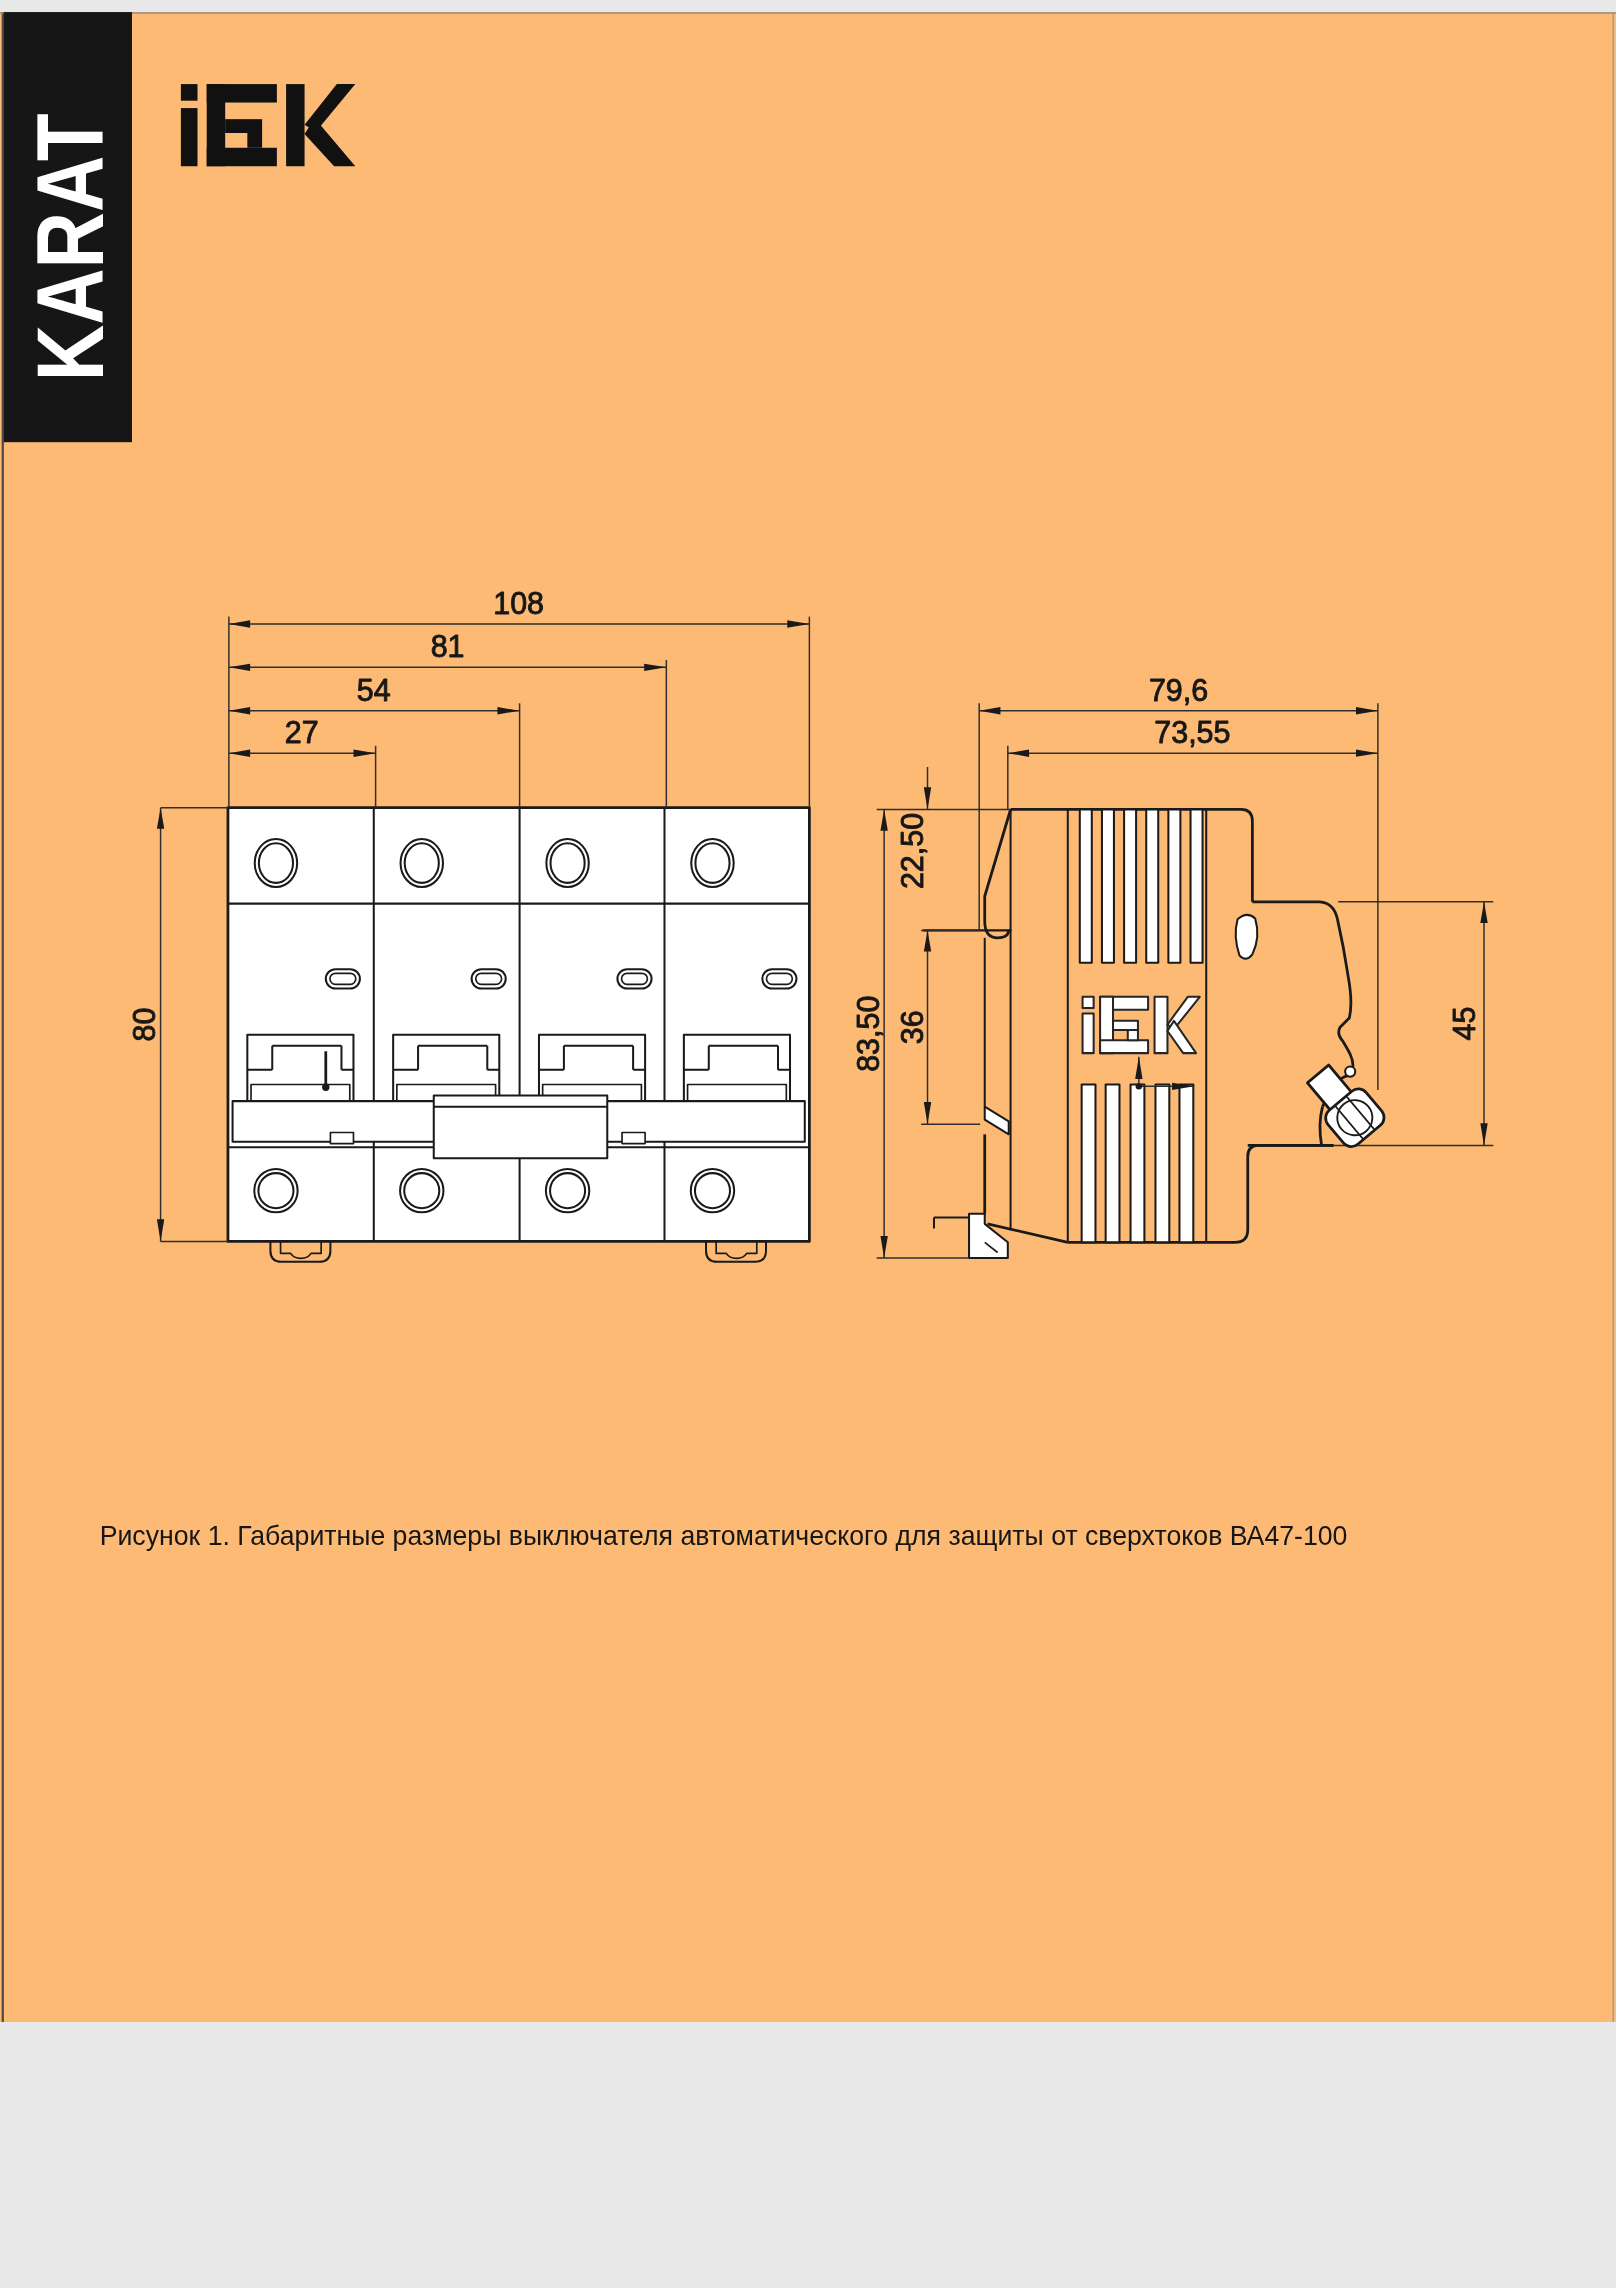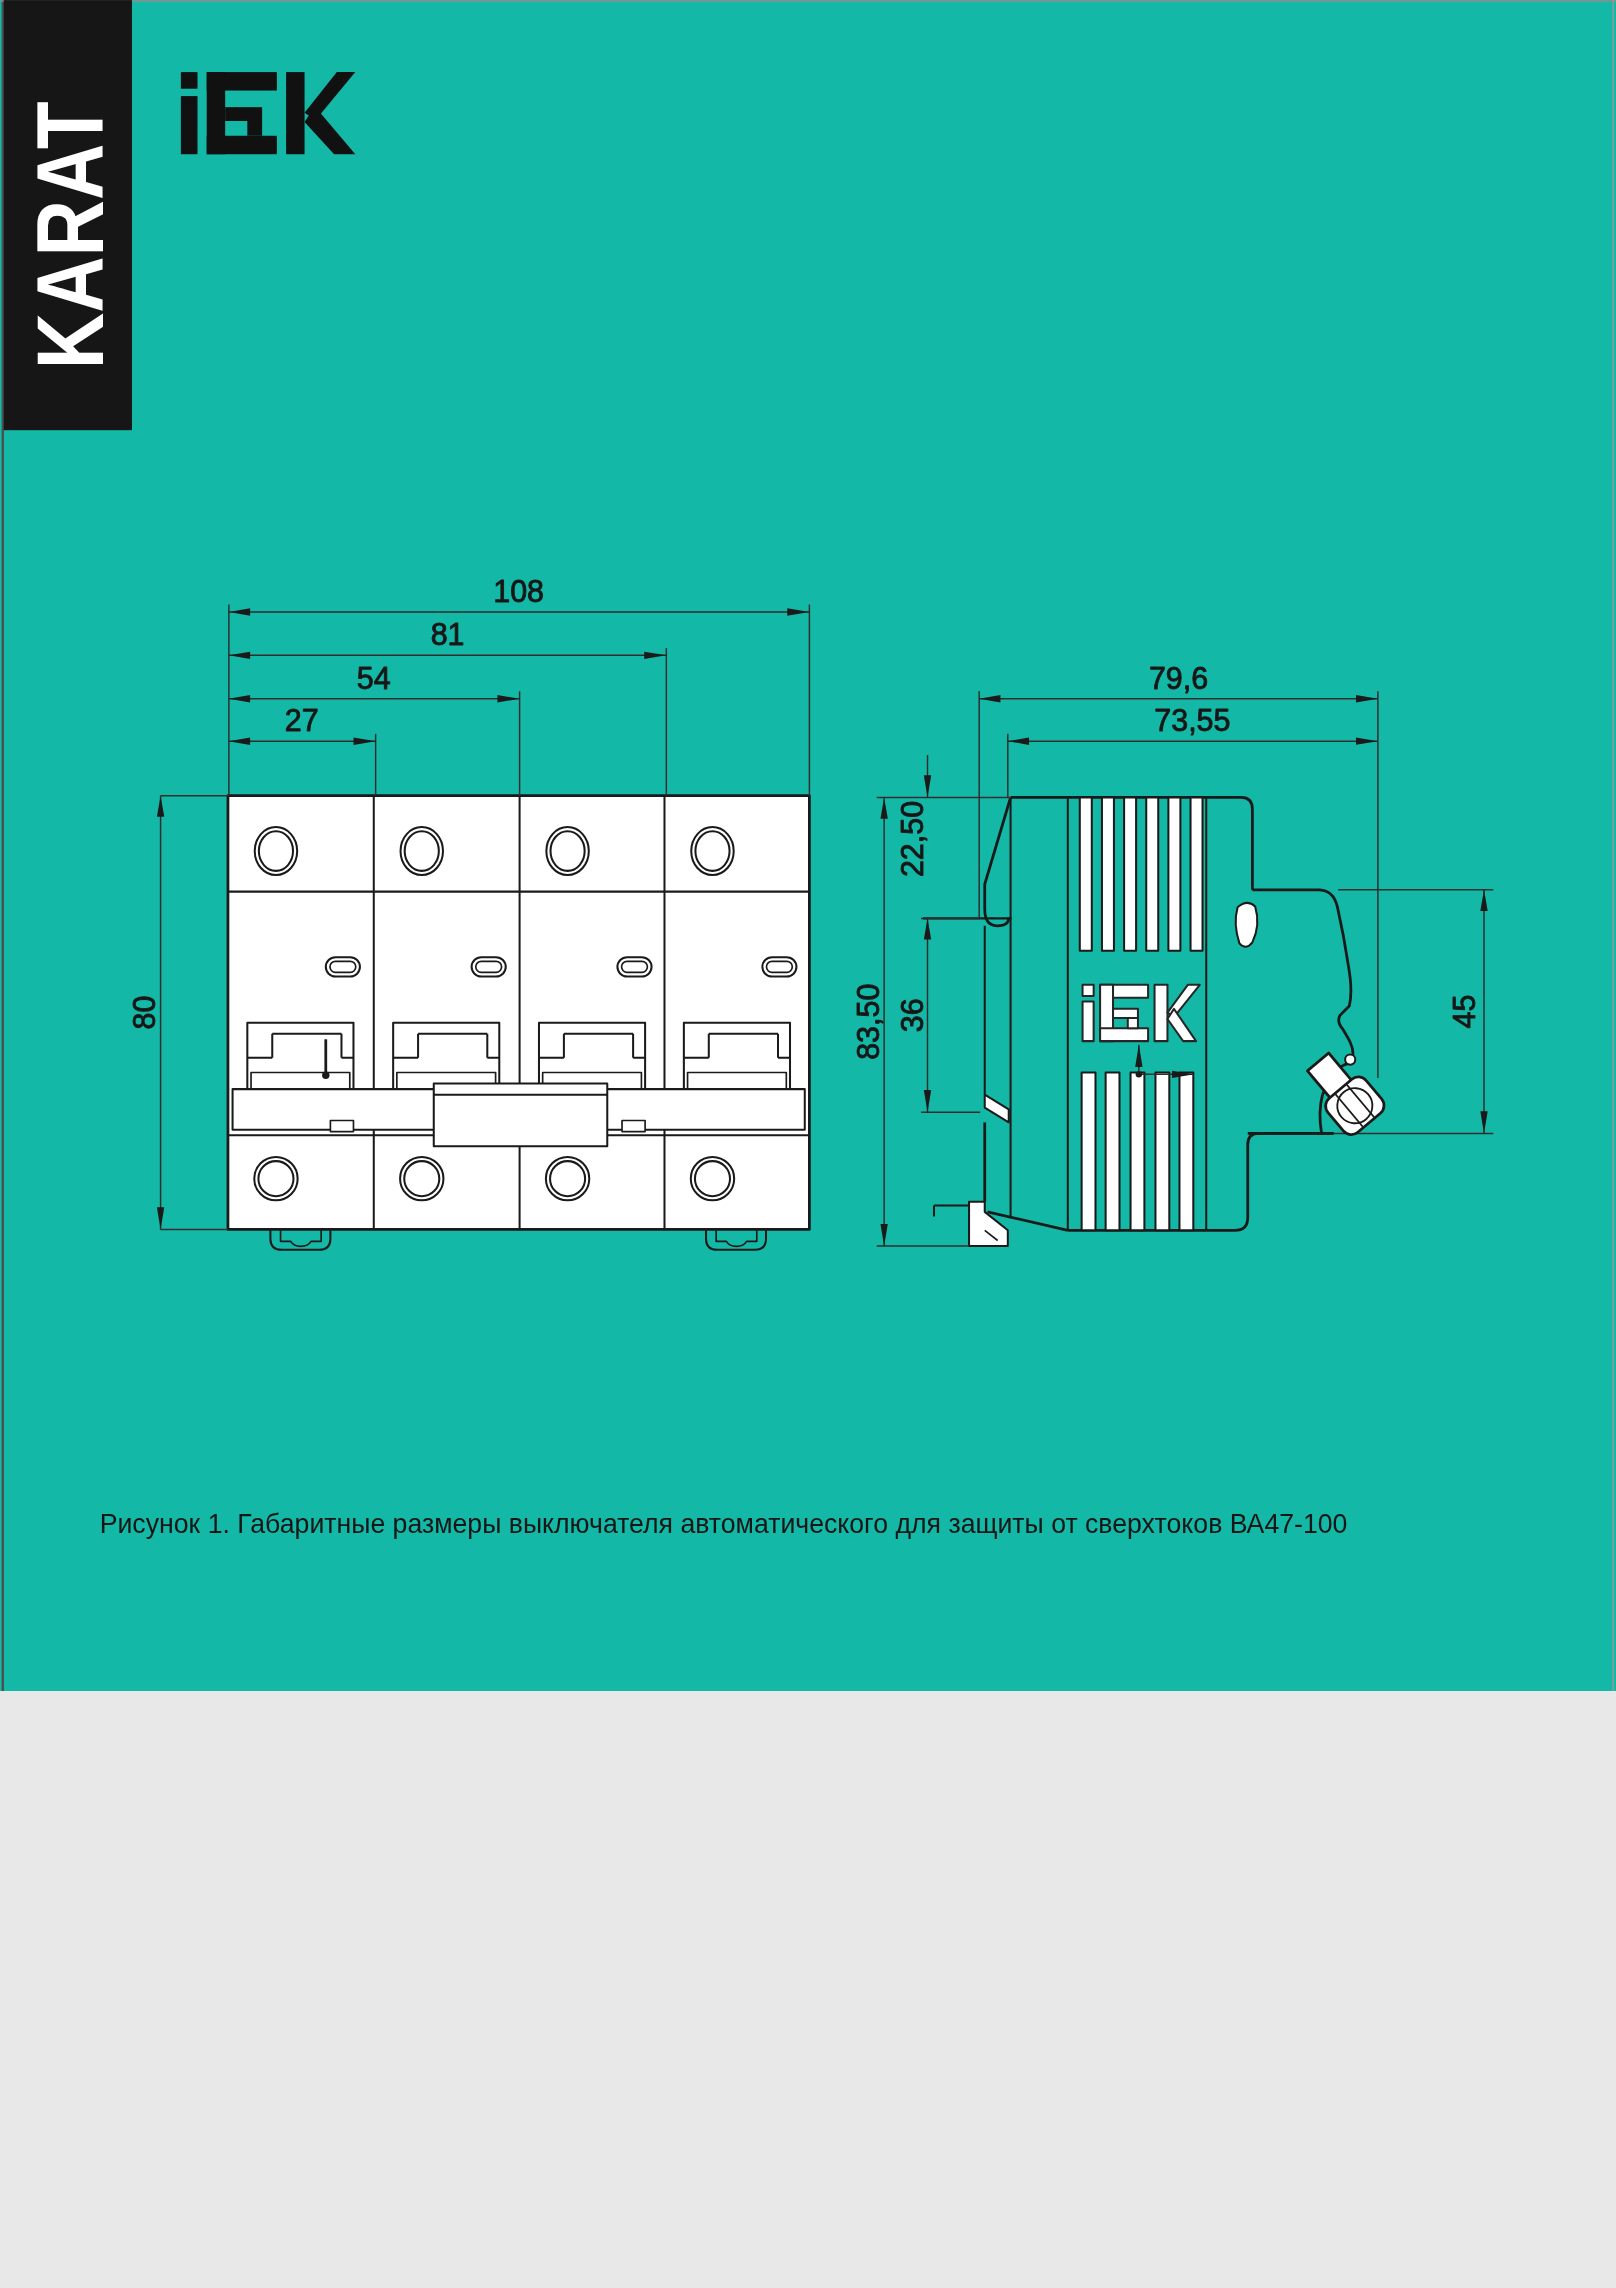--- a/index.html
+++ b/index.html
@@ -1,20 +1,20 @@
 <!DOCTYPE html>
 <html style="font-size:14.8px"><head>
 <meta charset="utf-8">
 <style>
   html,body{margin:0;padding:0;background:#e8e8e8;}
   .page{
     position:relative;
-    width:1616px;height:1691px;
-    margin:0 auto;
-    background:#14b8a6;
+    width:1616px;height:2010px;
+    margin:12px auto;
+    background:#fdba74;
     font-family:"Liberation Sans", sans-serif;
     overflow:hidden;
   }
   svg{display:block}
   .ink{stroke:#1a1a1a;fill:none;stroke-linejoin:round;stroke-linecap:butt}
   .thick{stroke-width:3}
   .mid{stroke-width:2.2}
   .thin{stroke-width:1.6;stroke:#2e2e2e}
   .wfill{fill:#ffffff}
   text{fill:#161616;font-family:"Liberation Sans", sans-serif}

